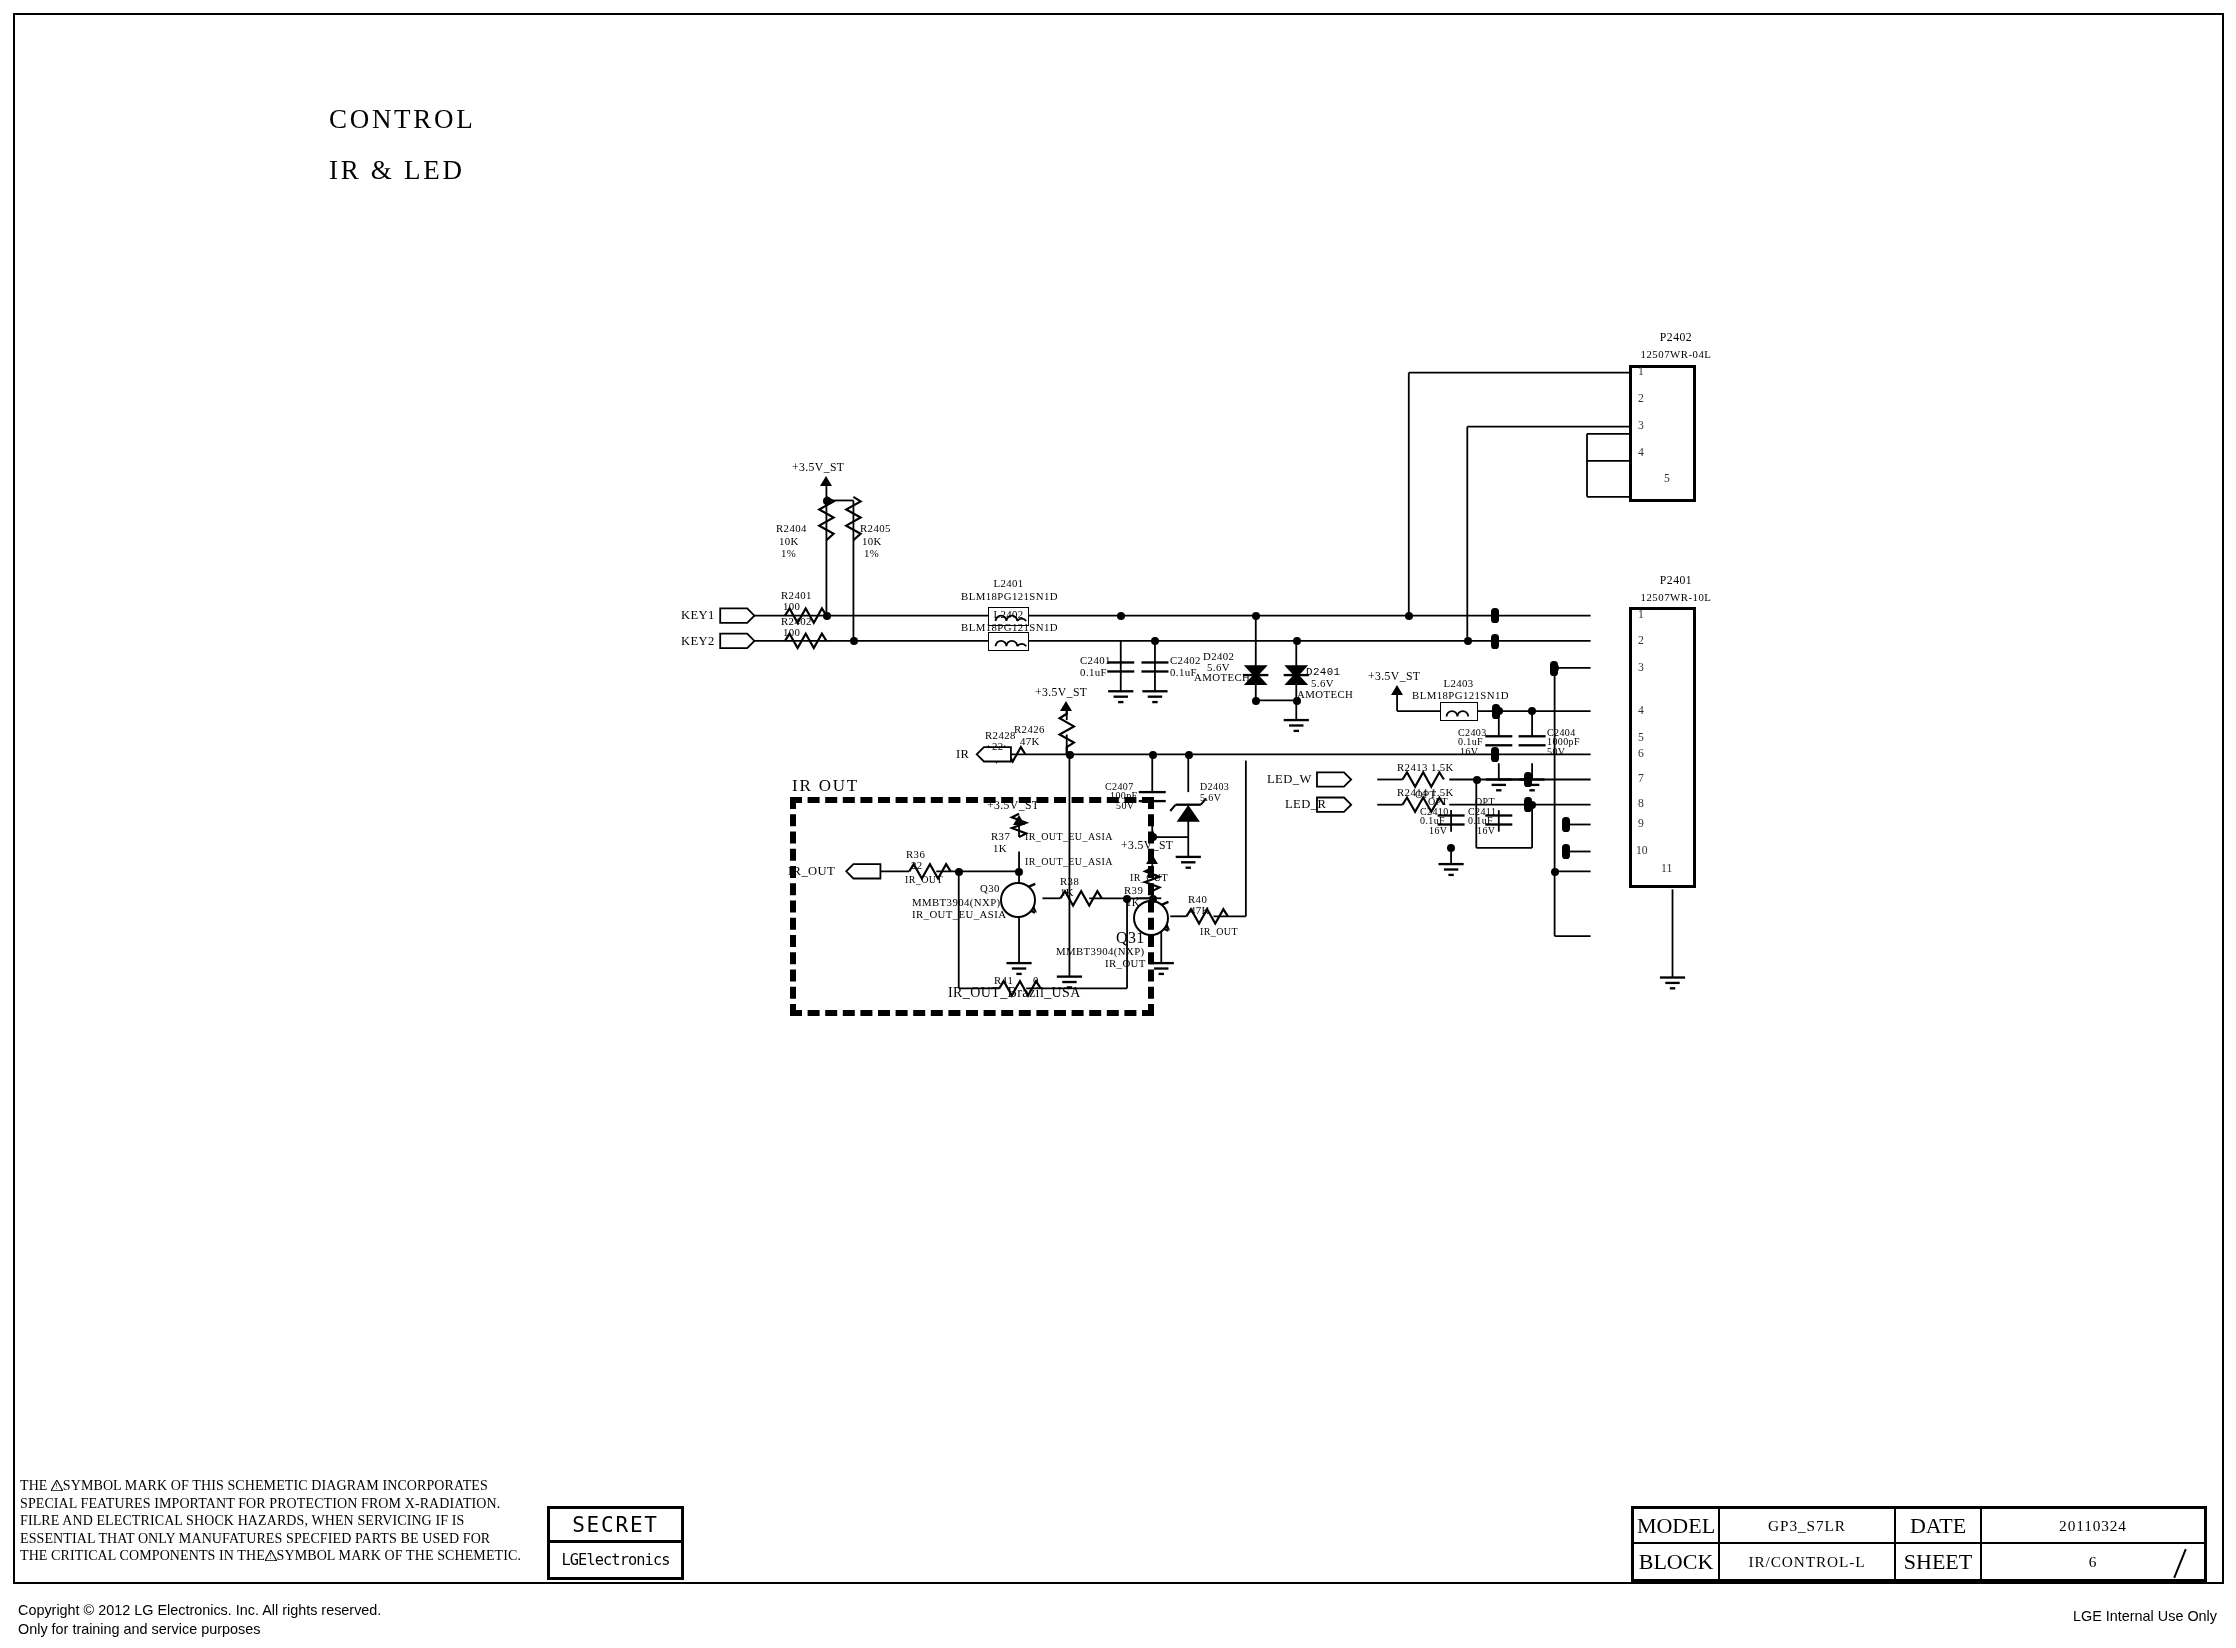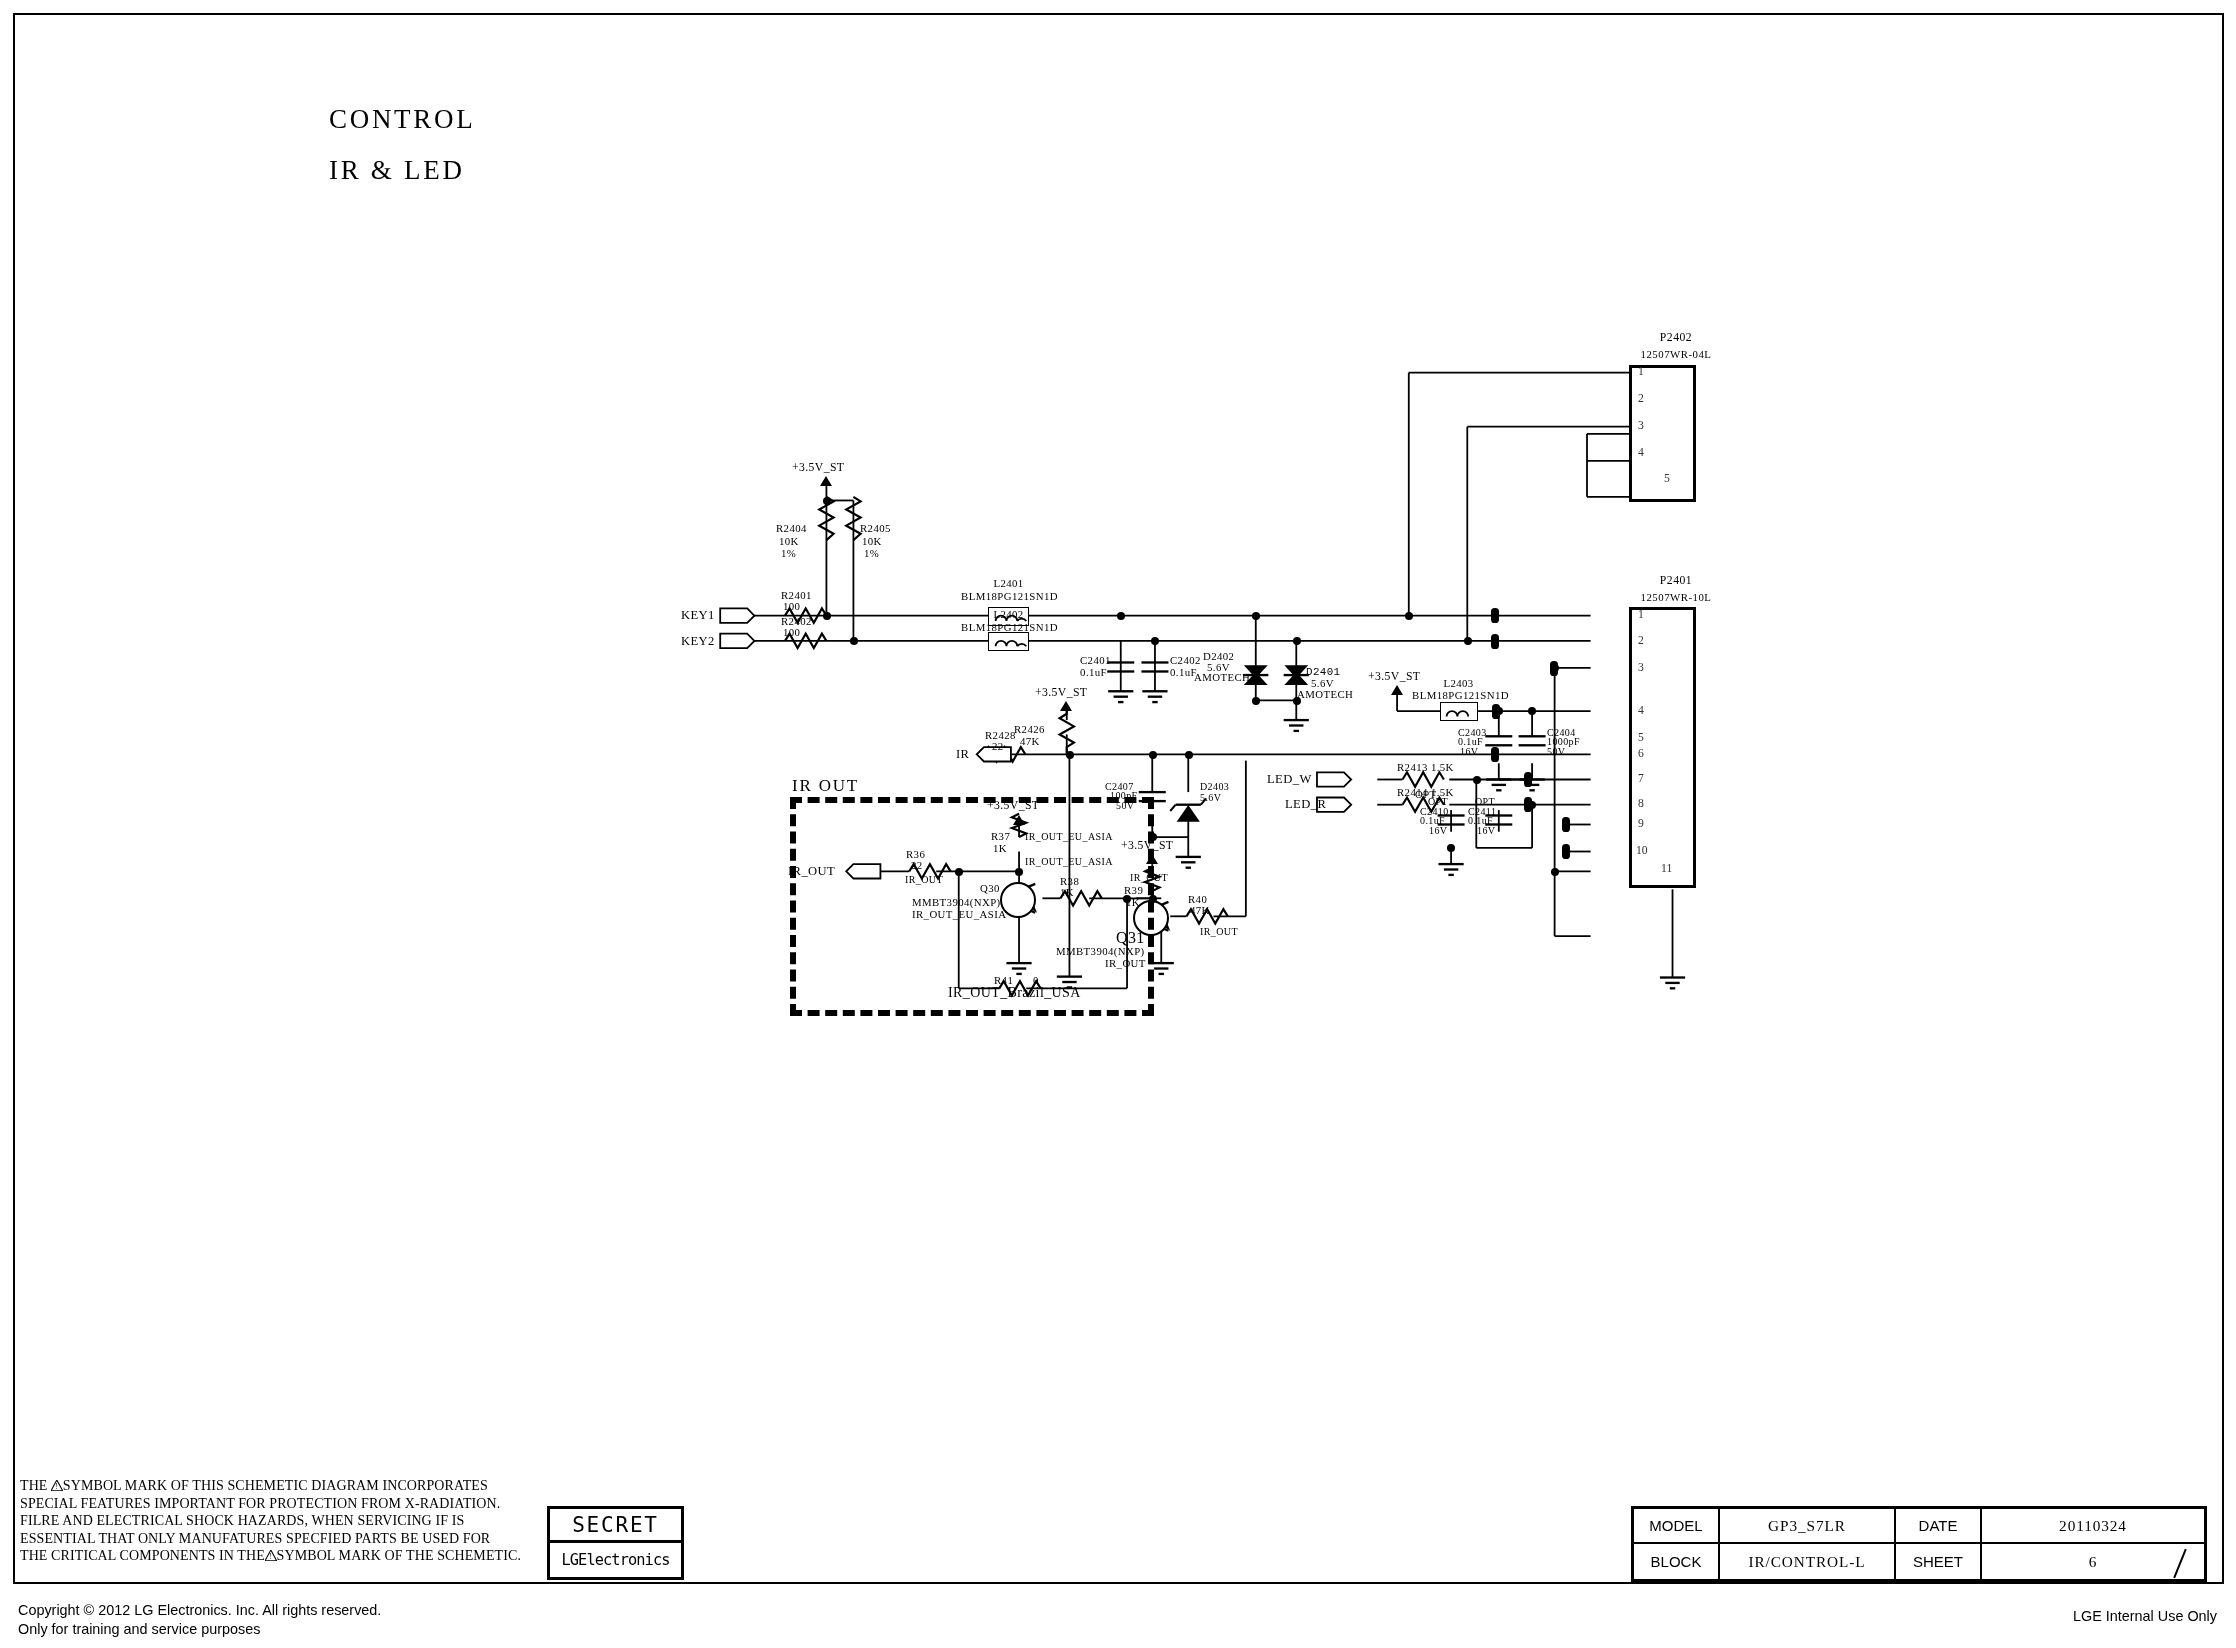--- a/index.html
+++ b/index.html
@@ -40,21 +40,21 @@
   .secretbox .r1{height:50%;border-bottom:3.6px solid #000;box-sizing:border-box;display:flex;align-items:center;justify-content:center;font-family:"DejaVu Sans Mono",monospace;font-size:21px;letter-spacing:1.8px;}
   .secretbox .r2{height:50%;box-sizing:border-box;display:flex;align-items:center;justify-content:center;font-family:"DejaVu Sans Mono",monospace;font-size:15.3px;letter-spacing:-0.9px;}
   .logobox{position:absolute;left:704px;top:1499px;width:774px;height:86px;border:3.6px solid #000;box-sizing:border-box;display:flex;align-items:center;justify-content:center;gap:12.6px;}
   .lgmark{position:relative;width:41px;height:41px;border-radius:50%;background:#000;}
   .lgmark .eye{position:absolute;width:8px;height:8px;border-radius:50%;background:#fff;left:10.8px;top:10px;}
   .lgmark .sm{position:absolute;left:8px;top:8px;width:25px;height:25px;border:2.7px solid #fff;border-radius:50%;border-top-color:transparent;border-right-color:transparent;transform:rotate(-45deg);}
   .lgmark .nose{position:absolute;left:19px;top:10.8px;width:2.7px;height:14.4px;background:#fff;}
   .lgtext{font-family:"DejaVu Sans Mono",monospace;font-size:31px;letter-spacing:1.8px;}
   .titleblock{position:absolute;left:1631px;top:1506px;width:576px;height:76px;border:3.6px solid #000;box-sizing:border-box;display:grid;grid-template-columns:86px 176px 86px 1fr;grid-template-rows:1fr 1fr;}
   .titleblock > div{border-right:2.7px solid #000;border-bottom:2.7px solid #000;display:flex;align-items:center;justify-content:center;box-sizing:border-box;font-family:"Liberation Serif",serif;font-size:15.3px;letter-spacing:0.9px;}
-  .titleblock > div.k{font-family:Liberation Sans, sans-serif;font-size:15px;letter-spacing:0px;}
+  .titleblock > div.k{font-family:Liberation Serif, serif;font-size:22px;letter-spacing:0px;}
   .titleblock > div:nth-child(4n){border-right:none;}
   .titleblock > div:nth-child(n+5){border-bottom:none;}
   .slash{position:relative;}
   .slash:after{content:"";position:absolute;right:23.4px;top:3.6px;width:1.8px;height:31px;background:#000;transform:rotate(22deg);}
   .copy{position:absolute;left:18px;top:1601px;font-family:"Liberation Sans",sans-serif;font-size:14.4px;line-height:19px;color:#000;}
   .intuse{position:absolute;right:20px;top:1608px;font-family:"Liberation Sans",sans-serif;font-size:14.4px;color:#000;}
   .warntri{display:inline-block;width:11.7px;height:10.8px;position:relative;vertical-align:-0.9px;}
 </style>
 </head>
 <body>

